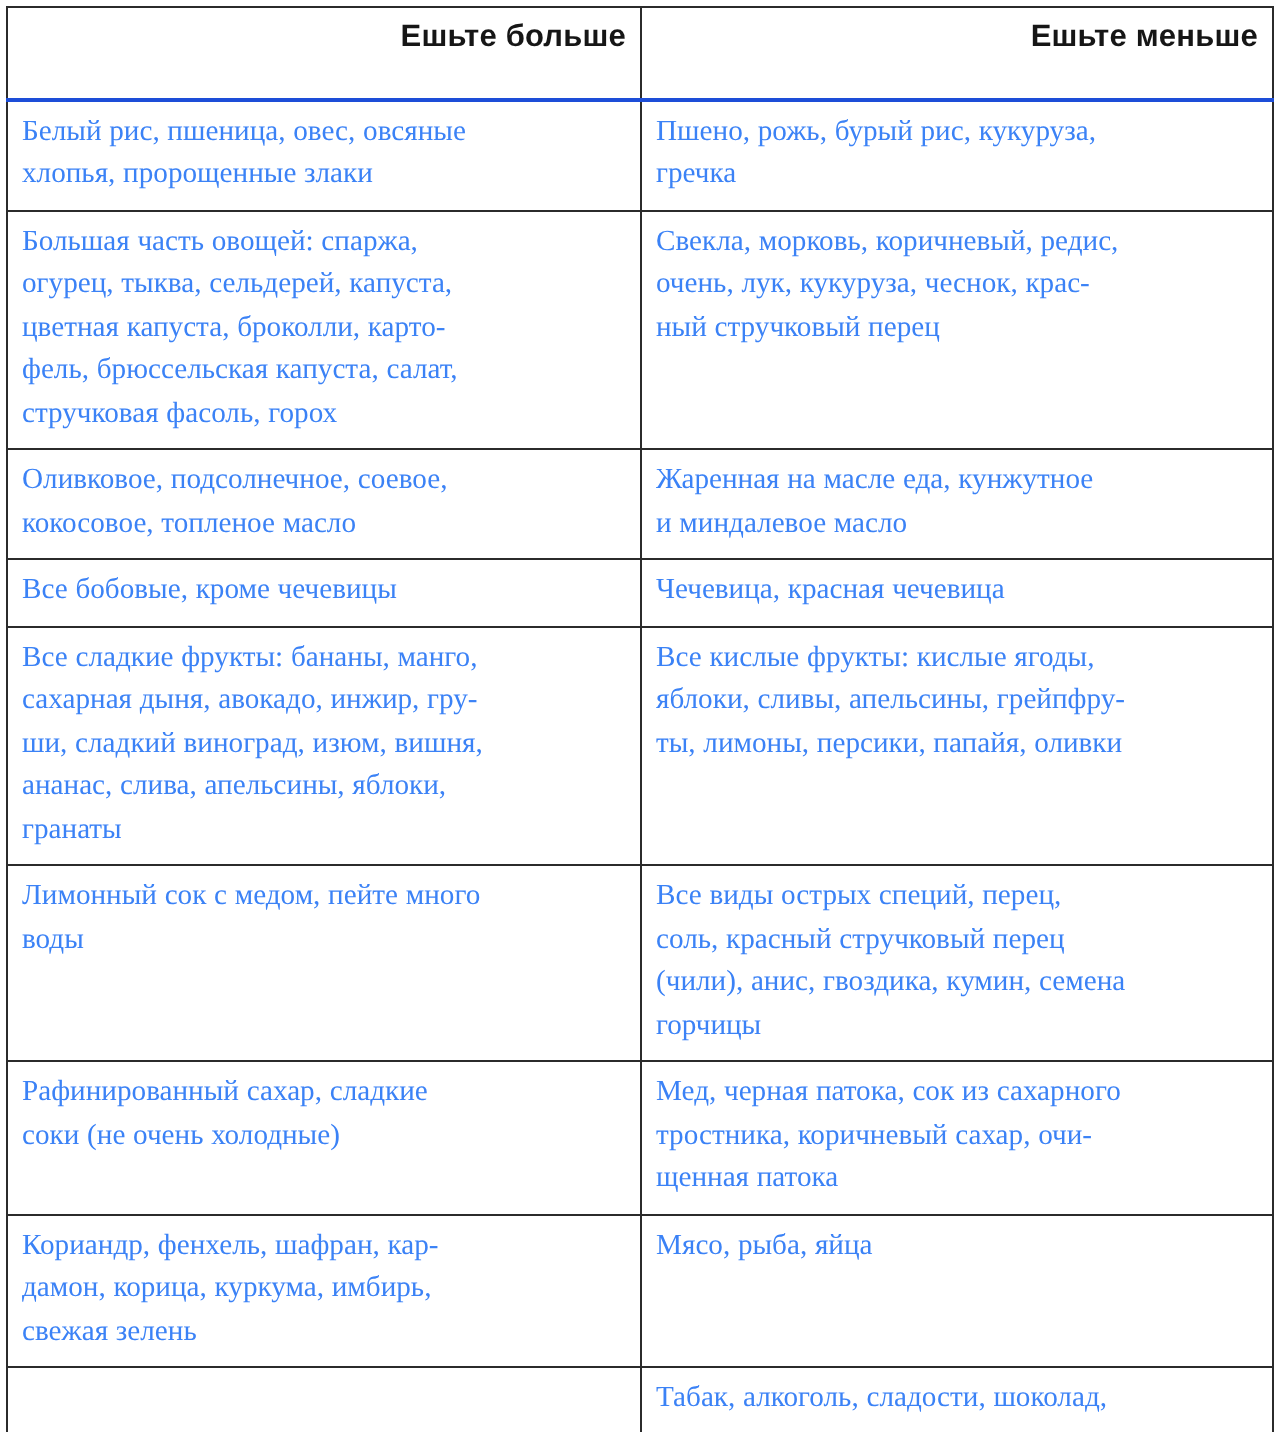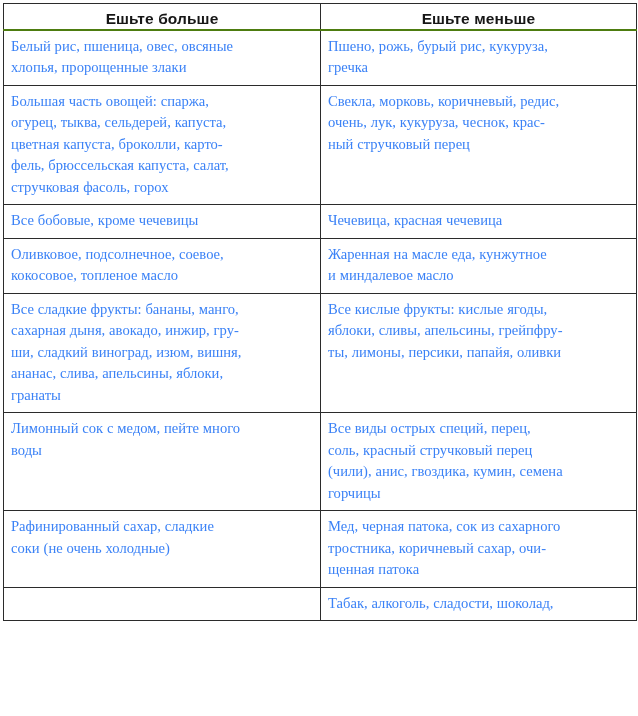--- a/index.html
+++ b/index.html
@@ -32,25 +32,25 @@
   }
 
   table.diet-table col.col-more { width: 317px; }
   table.diet-table col.col-less { width: 316px; }
 
   thead th {
     font-family: "Liberation Sans", "DejaVu Sans", sans-serif;
     font-weight: bold;
     font-size: 15.5px;
     line-height: 1.15;
-    text-align: center;
+    text-align: right;
     vertical-align: middle;
-    padding: 6px 7px 1px 7px;
+    padding: 6px 7px 21px 7px;
     border-right: 1px solid #2b2b2b;
-    border-bottom: 2px solid #4d7c0f;
+    border-bottom: 2px solid #1d4ed8;
     color: #161616;
     letter-spacing: 0.1px;
   }
   thead th:last-child {
     border-right: none;
   }
 
   tbody td {
     font-family: "Liberation Serif", "DejaVu Serif", serif;
     font-size: 14.6px;
@@ -113,34 +113,34 @@
             <span class="line">стручковая фасоль, горох</span>
           </td>
           <td>
             <span class="line">Свекла, морковь, коричневый, редис,</span>
             <span class="line">очень, лук, кукуруза, чеснок, крас-</span>
             <span class="line">ный стручковый перец</span>
           </td>
         </tr>
         <tr>
           <td>
-            <span class="line">Все бобовые, кроме чечевицы</span>
-          </td>
-          <td>
-            <span class="line">Чечевица, красная чечевица</span>
-          </td>
-        </tr>
-        <tr>
-          <td>
             <span class="line">Оливковое, подсолнечное, соевое,</span>
             <span class="line">кокосовое, топленое масло</span>
           </td>
           <td>
             <span class="line">Жаренная на масле еда, кунжутное</span>
             <span class="line">и миндалевое масло</span>
+          </td>
+        </tr>
+        <tr>
+          <td>
+            <span class="line">Все бобовые, кроме чечевицы</span>
+          </td>
+          <td>
+            <span class="line">Чечевица, красная чечевица</span>
           </td>
         </tr>
         <tr>
           <td>
             <span class="line">Все сладкие фрукты: бананы, манго,</span>
             <span class="line">сахарная дыня, авокадо, инжир, гру-</span>
             <span class="line">ши, сладкий виноград, изюм, вишня,</span>
             <span class="line">ананас, слива, апельсины, яблоки,</span>
             <span class="line">гранаты</span>
           </td>
@@ -167,20 +167,30 @@
             <span class="line">Рафинированный сахар, сладкие</span>
             <span class="line">соки (не очень холодные)</span>
           </td>
           <td>
             <span class="line">Мед, черная патока, сок из сахарного</span>
             <span class="line">тростника, коричневый сахар, очи-</span>
             <span class="line">щенная патока</span>
           </td>
         </tr>
         <tr>
+          <td>
+            <span class="line">Кориандр, фенхель, шафран, кар-</span>
+            <span class="line">дамон, корица, куркума, имбирь,</span>
+            <span class="line">свежая зелень</span>
+          </td>
+          <td>
+            <span class="line">Мясо, рыба, яйца</span>
+          </td>
+        </tr>
+        <tr>
           <td class="empty-cell"></td>
           <td>
             <span class="line">Табак, алкоголь, сладости, шоколад,</span>
           </td>
         </tr>
       </tbody>
   </table>
 </div>
 
 </body></html>

